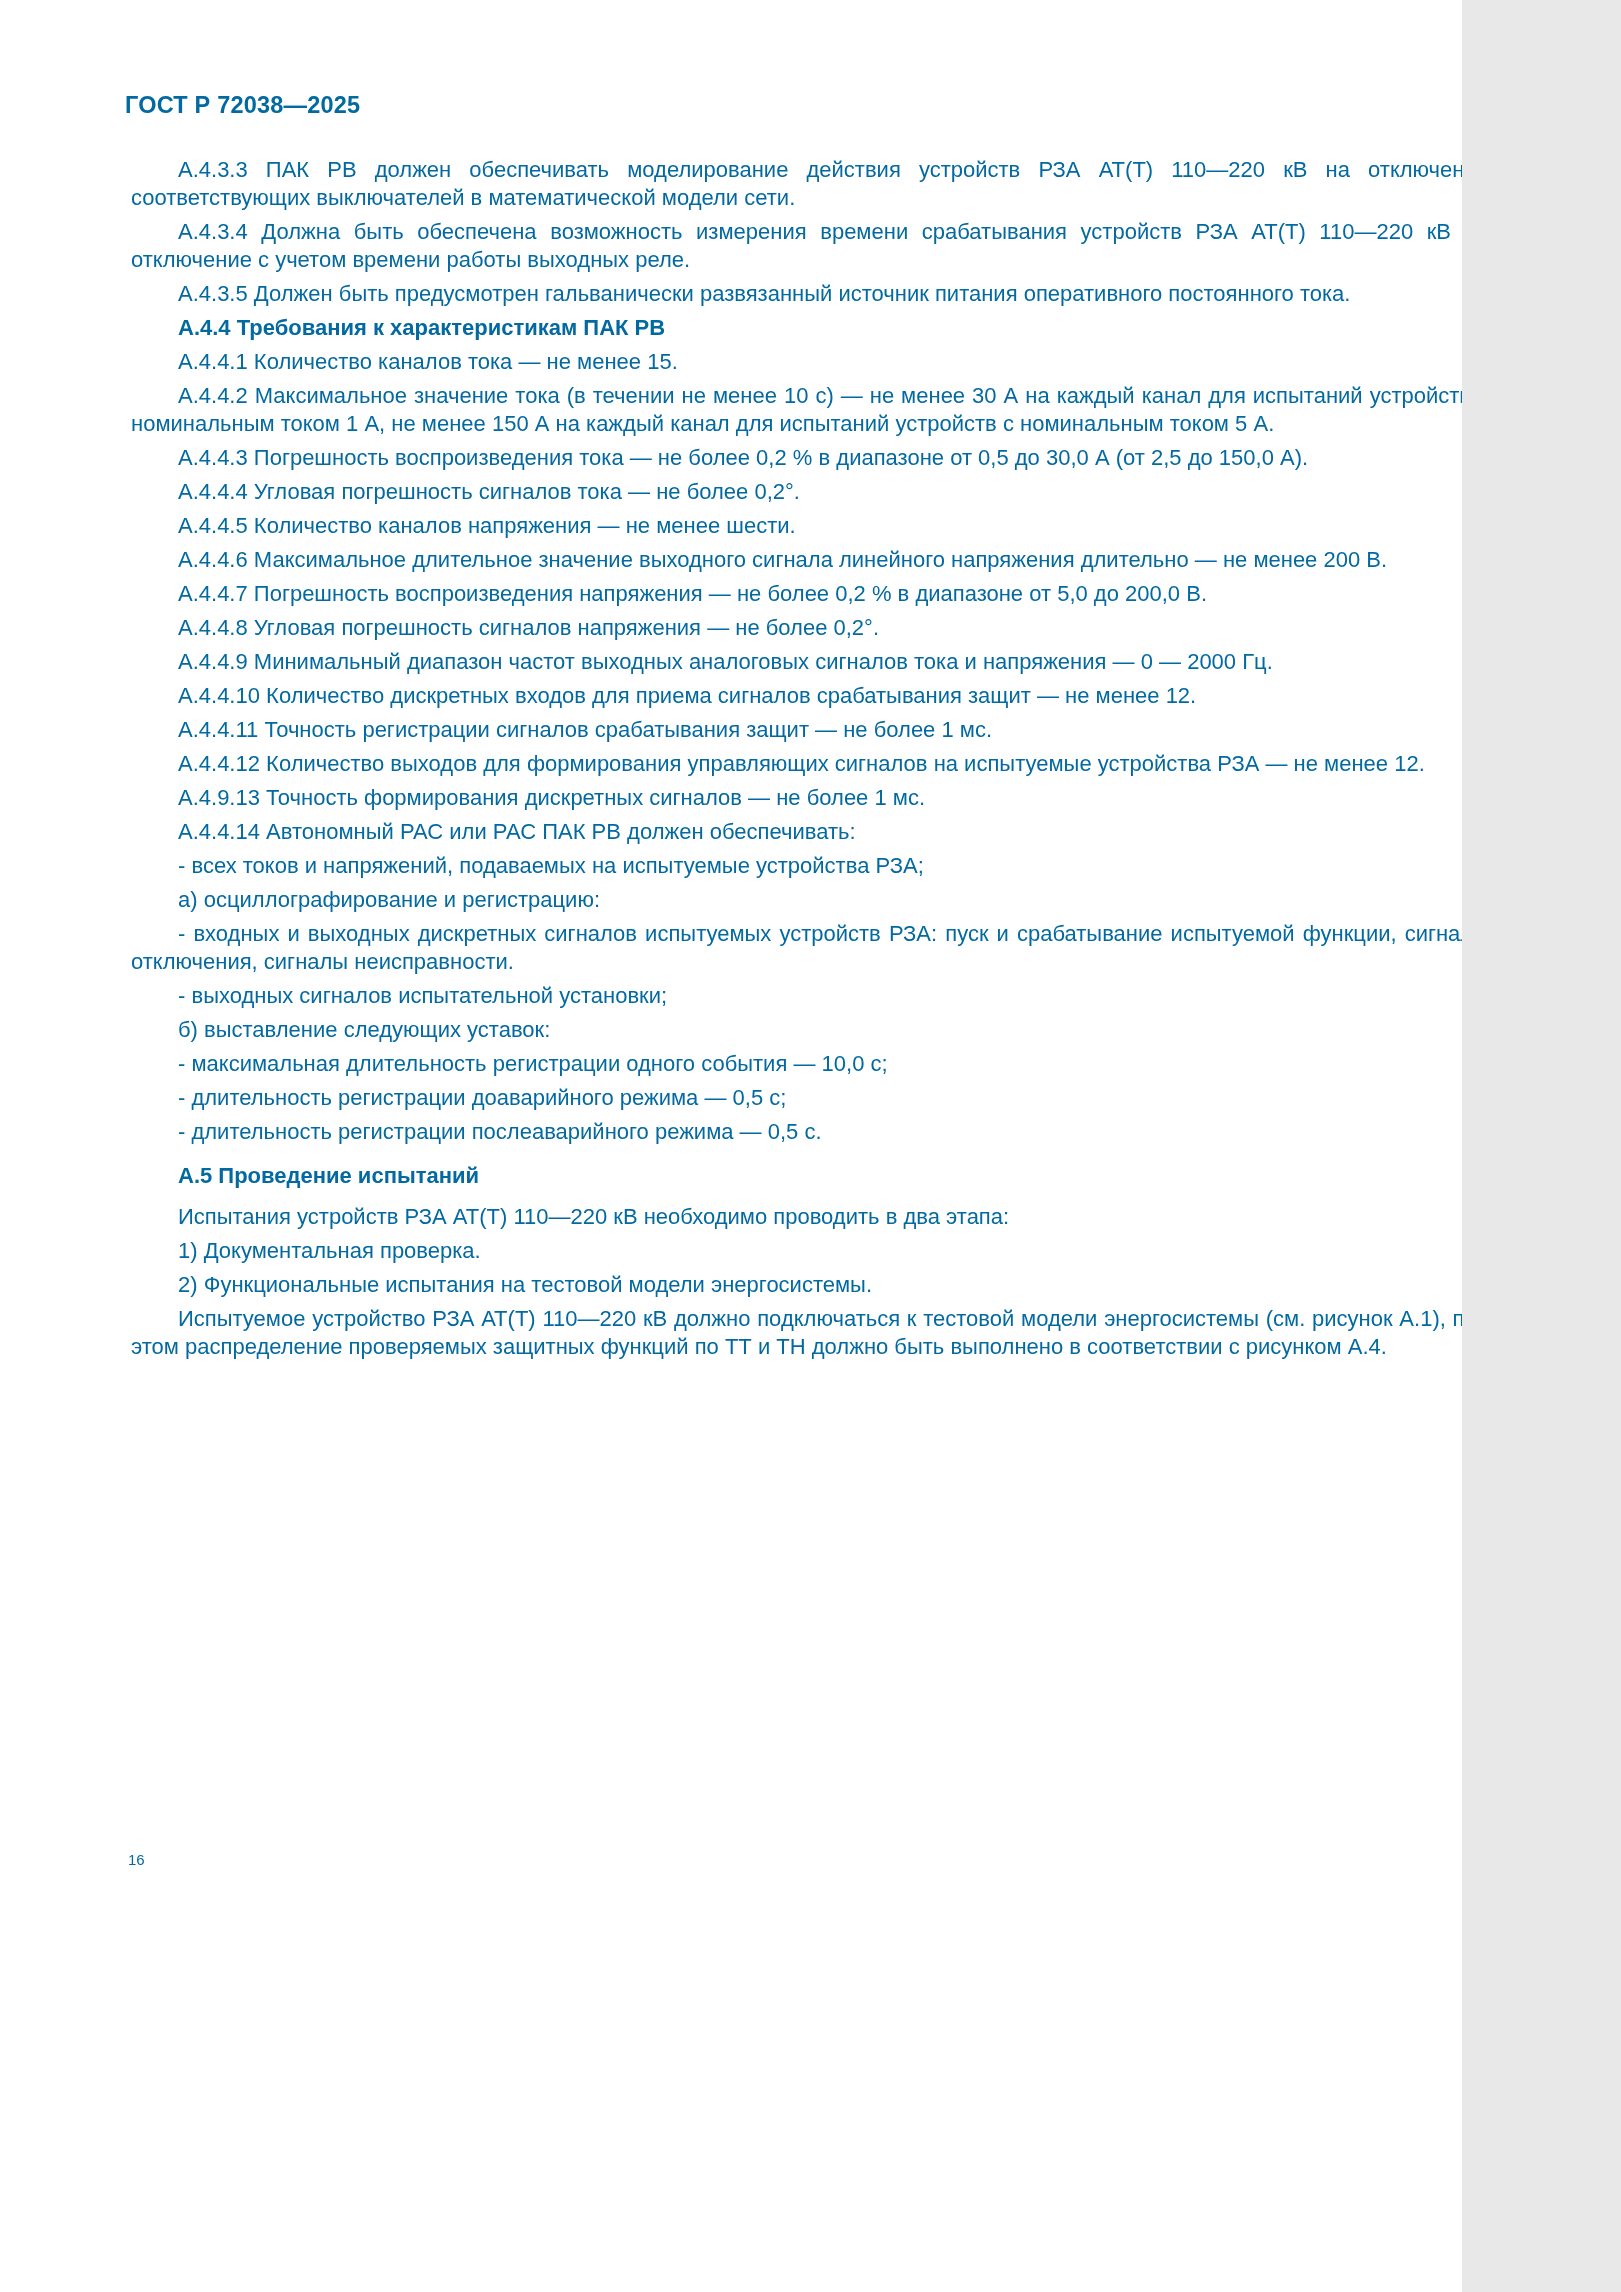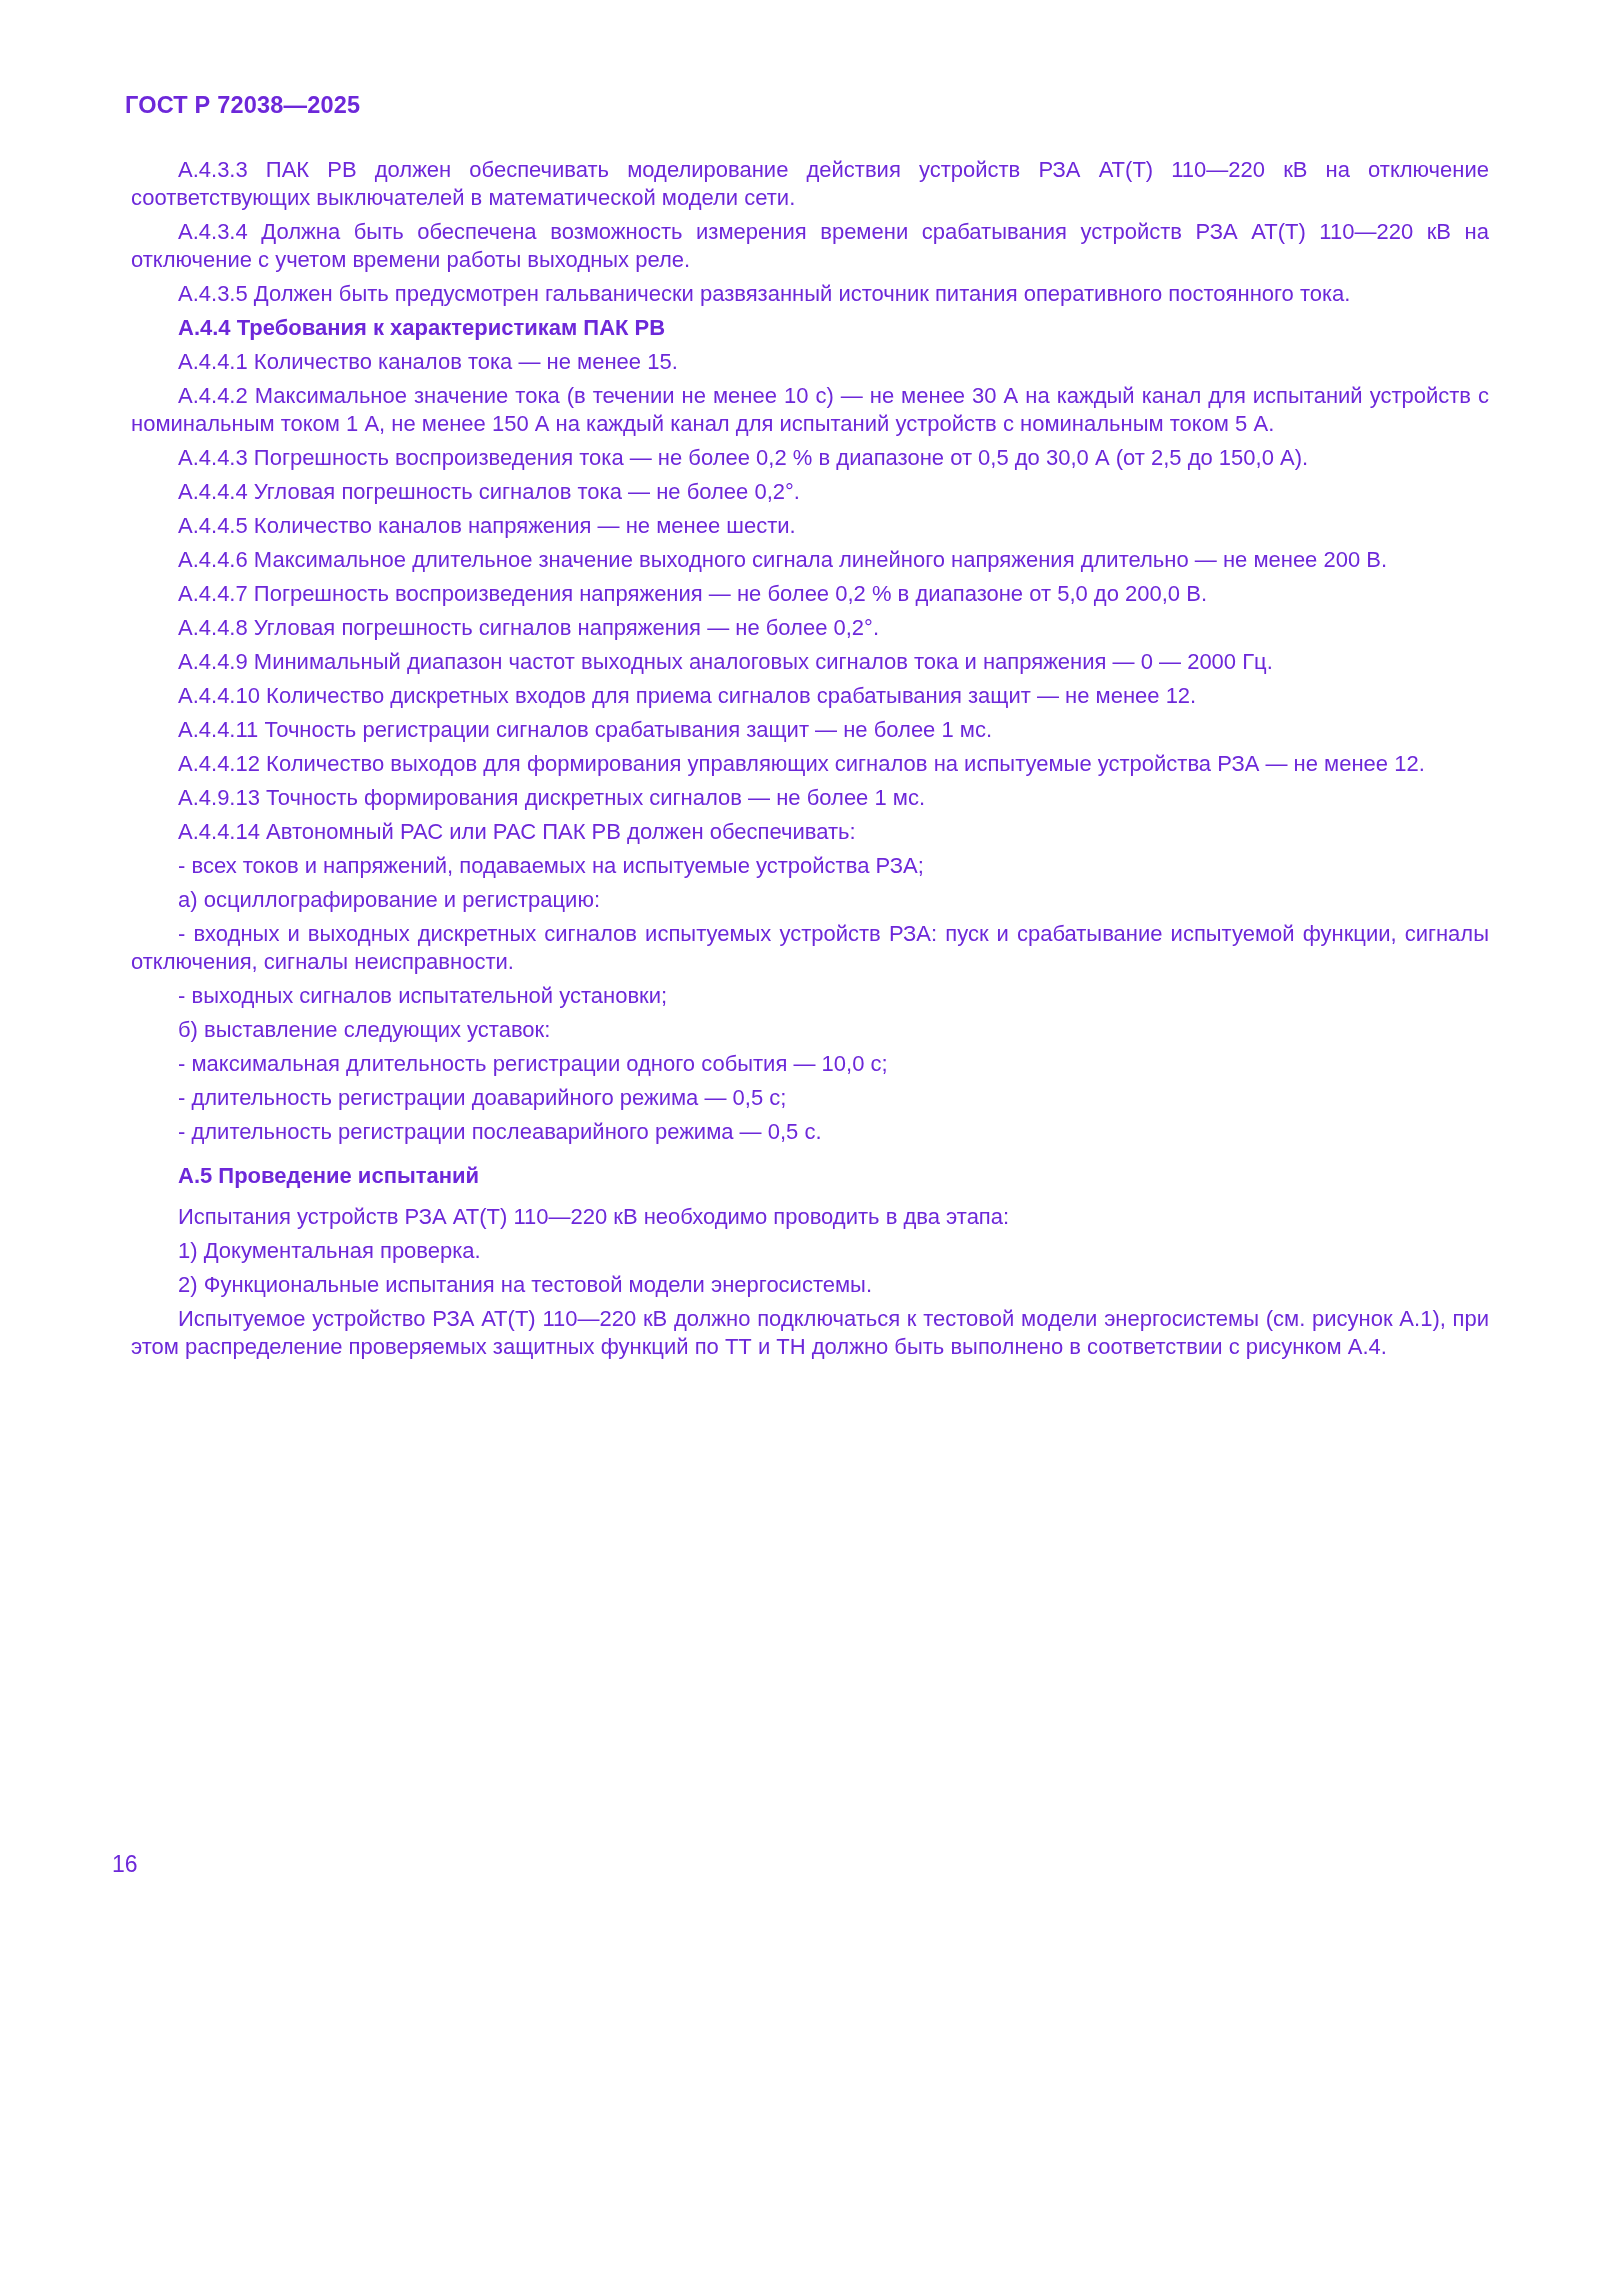--- a/index.html
+++ b/index.html
@@ -1,22 +1,22 @@
 <!DOCTYPE html>
 <html lang="ru"><head>
 <meta charset="utf-8">
 <style>
   html, body { margin: 0; padding: 0; background: #e8e8e8; }
   .page {
     position: relative;
-    width: 1621px;
+    width: 1462px;
     height: 2293px;
     background: #ffffff;
     font-family: "Liberation Sans", sans-serif;
-    color: #6d28d9;
+    color: #0369a1;
     overflow: hidden;
     text-decoration: underline;
   }
   .doc-header {
     position: absolute;
     left: 125px;
     top: 92px;
     font-size: 23.5px;
     font-weight: bold;
     letter-spacing: 0.2px;
@@ -34,23 +34,23 @@
     text-align: justify;
     text-indent: 47px;
   }
   .content p.bold { font-weight: bold; }
   .content p.spaced-heading {
     margin-top: 15.7px;
     margin-bottom: 13.7px;
   }
   .page-num {
     position: absolute;
-    left: 112px;
+    left: 128px;
     top: 1851px;
-    font-size: 23px;
+    font-size: 15px;
     text-align: right;
   }
 </style>
 </head>
 <body>
 
 <div class="page">
 
   <div class="doc-header">ГОСТ Р 72038—2025</div>
 

